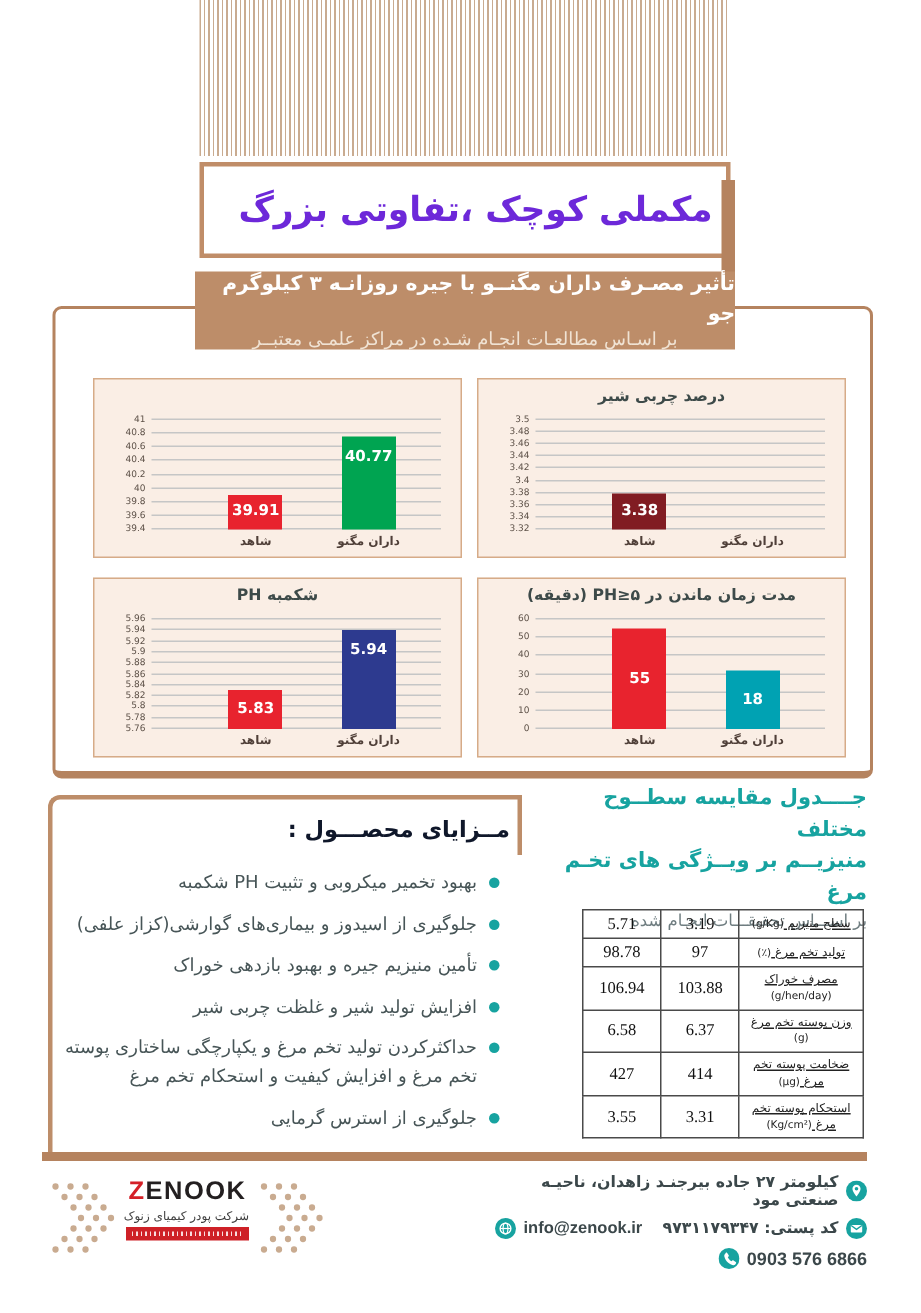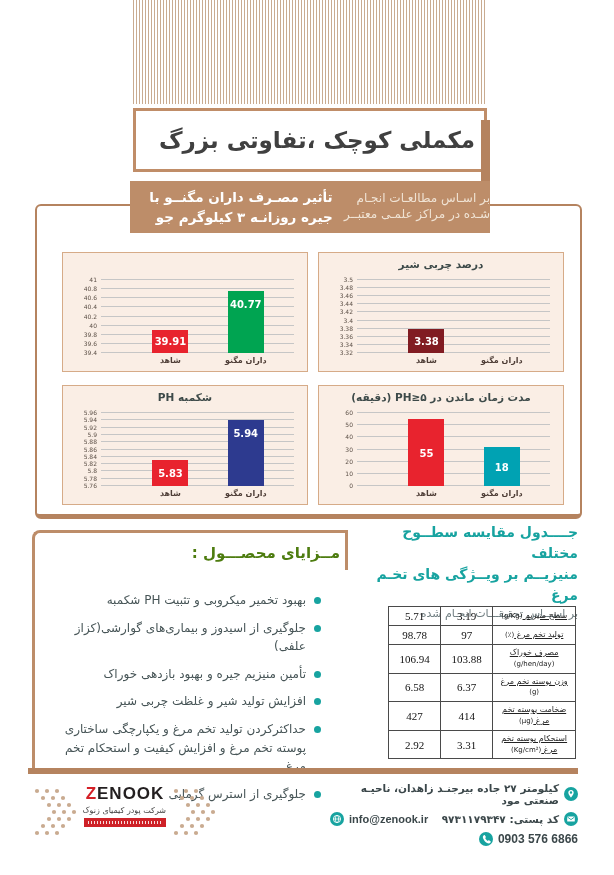--- a/index.html
+++ b/index.html
@@ -4,23 +4,23 @@
 <style>
   html,body{margin:0;padding:0;}
   .page{position:relative;width:614px;height:875px;background:#ffffff;overflow:hidden;
         font-family:"DejaVu Sans",sans-serif;}
   
   .stripes{position:absolute;left:133px;top:0;width:352px;height:104px;
     background:repeating-linear-gradient(90deg,#c9ab90 0 1px,transparent 1px 3px);}
   .title-box{position:absolute;left:133px;top:108px;width:348px;height:58px;background:#fff;
     border:3px solid #c08d68;display:flex;align-items:center;justify-content:center;}
   .title-box .bar-right{position:absolute;right:-6px;top:9px;width:9px;height:63px;background:#b5835f;}
-  .main-title{color:#404040;font-size:23px;font-weight:bold;direction:rtl;white-space:nowrap;margin-left:14px;}
+  .main-title{color:#6d28d9;font-size:23px;font-weight:bold;direction:rtl;white-space:nowrap;margin-left:14px;}
   .subtitle-box{position:absolute;left:130px;top:181px;width:360px;height:52px;background:#bd8d69;
-    display:flex;flex-direction:row;align-items:center;justify-content:center;z-index:3;}
+    display:flex;flex-direction:column;align-items:center;justify-content:center;z-index:3;}
   .subtitle-box .l1{color:#ffffff;font-size:13.5px;font-weight:bold;direction:rtl;line-height:1.5;}
   .subtitle-box .l2{color:#f0e3d4;font-size:12px;direction:rtl;line-height:1.3;}
   
   .big-box{position:absolute;left:35px;top:204px;width:543px;height:308px;border:2px solid #b5835f;
     border-bottom-width:5px;border-radius:6px;z-index:1;}
   
   .panel{position:absolute;width:244px;height:118px;background:#faeee5;border:1px solid #d6ab88;z-index:2;}
   .chart-title{position:absolute;top:5px;left:0;width:100%;text-align:center;font-size:10.5px;
     font-weight:bold;color:#3d4a49;direction:rtl;}
   .plot{position:absolute;left:38px;right:13px;top:27px;bottom:18px;}
@@ -31,23 +31,23 @@
   .bar-label{position:absolute;left:50%;transform:translateX(-50%);color:#ffffff;font-size:10px;
     font-weight:bold;white-space:nowrap;}
   .bar-label.center{top:50%;transform:translate(-50%,-50%);}
   .bar-label.top{top:8px;}
   .xlabel{position:absolute;top:100%;margin-top:3px;width:80px;text-align:center;font-size:8px;
     font-weight:bold;color:#4f3f38;direction:rtl;}
   
   .benefits-frame{position:absolute;left:32px;top:530px;width:313px;height:238px;
     border-top:3px solid #bd8d69;border-left:3px solid #bd8d69;border-top-left-radius:8px;}
   .benefits-frame .stub{position:absolute;right:0;top:-3px;width:3px;height:40px;background:#bd8d69;}
-  .benefits-heading{position:absolute;right:8px;top:11px;color:#4d7c0f;font-size:15px;
+  .benefits-heading{position:absolute;right:8px;top:11px;color:#0f172a;font-size:15px;
     font-weight:bold;direction:rtl;}
-  .benefits-list{position:absolute;top:46px;right:14px;left:6px;margin:12px;padding:0;list-style:none;
+  .benefits-list{position:absolute;top:46px;right:14px;left:6px;margin:0;padding:0;list-style:none;
     direction:rtl;color:#475557;font-size:12px;}
   .benefits-list li{position:relative;margin:0 16px 9px 0;line-height:1.55;}
   .benefits-list li::before{content:"";position:absolute;right:-15px;top:6px;width:7px;height:7px;
     border-radius:50%;background:#17a3a0;}
   
   .cmp-heading{position:absolute;left:352px;top:522px;width:226px;direction:rtl;text-align:right;}
   .cmp-heading .t{color:#17a3a0;font-size:14px;font-weight:bold;line-height:1.5;}
   .cmp-heading .s{color:#6f7d80;font-size:11px;line-height:1.45;}
   .cmp-table{position:absolute;left:388px;top:606px;width:188px;border-collapse:collapse;
     direction:rtl;}
@@ -262,21 +262,21 @@
           <td class="val">6.58</td>
         </tr>
         <tr>
           <td class="lbl"><span>ضخامت پوسته تخم مرغ </span><span class="unit" style="direction: ltr; display: inline-block;">(μg)</span></td>
           <td class="val">414</td>
           <td class="val">427</td>
         </tr>
         <tr>
           <td class="lbl"><span>استحکام پوسته تخم مرغ </span><span class="unit" style="direction: ltr; display: inline-block;">(Kg/cm²)</span></td>
           <td class="val">3.31</td>
-          <td class="val">2.92</td>
+          <td class="val">3.55</td>
         </tr>
       </tbody>
   </table>
 
   <div class="divider"></div>
 
   <svg class="chev" style="left:33px" width="46" height="48" viewBox="0 0 46 48">
       <circle cx="4" cy="3" r="2.1" fill="#c9ab90"></circle>
       <circle cx="10" cy="10" r="2.1" fill="#c9ab90"></circle>
       <circle cx="16" cy="17" r="2.1" fill="#c9ab90"></circle>

